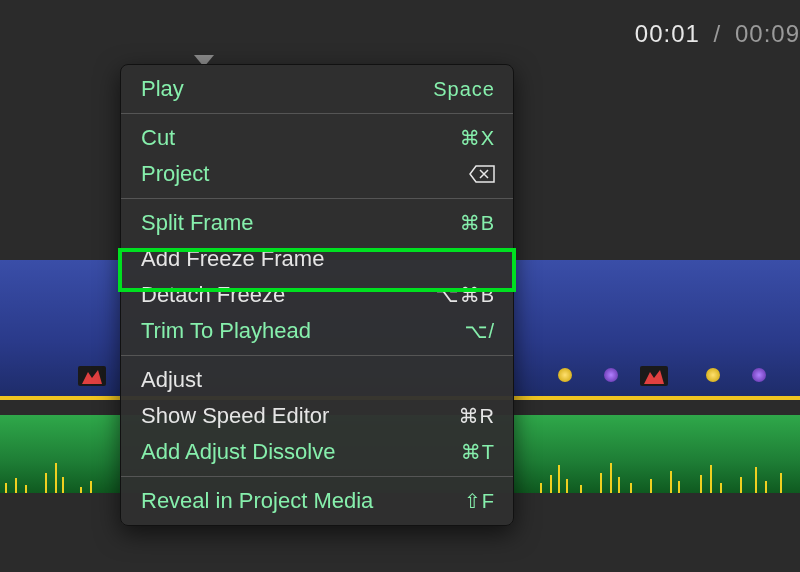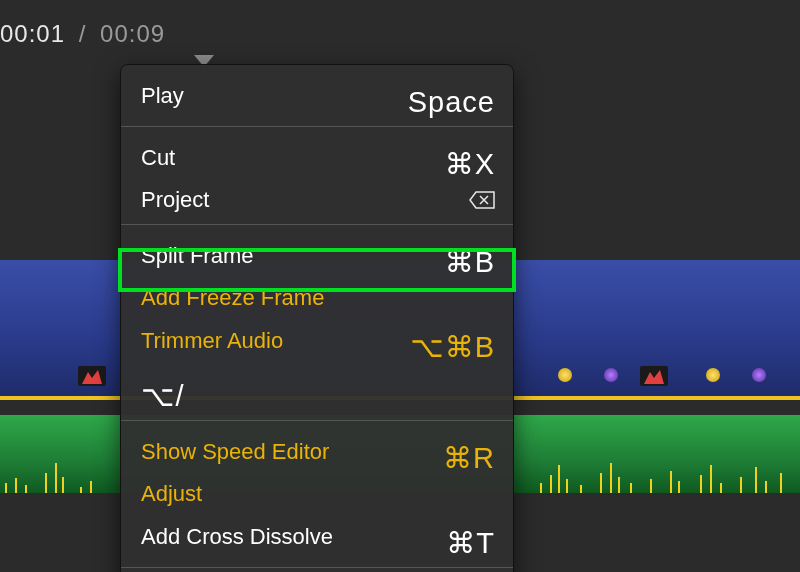--- a/index.html
+++ b/index.html
@@ -9,21 +9,21 @@
     background: #2b2b2b;
     font-family: -apple-system, "Helvetica Neue", Helvetica, Arial, sans-serif;
     overflow: hidden;
     position: relative;
   }
   
   .timecode {
     position: absolute;
     top: 20px;
     left: 0; right: 0;
-    text-align: left;
+    text-align: right;
     font-size: 24px;
     font-weight: 400;
     color: #e8e8e8;
     letter-spacing: 1px;
   }
   .timecode .sep { color: #9a9a9a; margin: 0 6px; }
   .timecode .total { color: #9a9a9a; }
 
   
   .playhead-caret {
@@ -89,25 +89,25 @@
     padding-top: 6px;
     padding-bottom: 6px;
   }
   .menu-item {
     display: flex;
     justify-content: space-between;
     align-items: center;
     padding: 4px 18px 4px 20px;
     font-size: 22px;
     line-height: 28px;
-    color: #ffffff;
+    color: #86efac;
     cursor: default;
   }
-  .menu-item.disabled { color: #eab308; }
-  .menu-item .sc { font-size: 29px; letter-spacing: 1px; margin-top: 13px; }
+  .menu-item.disabled { color: #e5e5e5; }
+  .menu-item .sc { font-size: 20px; letter-spacing: 1px; }
   .menu-sep {
     height: 1px;
     background: #555;
     margin: 6px 0;
   }
   .highlight {
     position: absolute;
     border: 4px solid #00e020;
     pointer-events: none;
   }
@@ -211,39 +211,40 @@
 
   <div class="menu-item">
     <span>Split Frame</span>
     <span class="sc">⌘B</span>
   </div>
   <div class="menu-item disabled">
     <span>Add Freeze Frame</span>
     <span class="sc"></span>
   </div>
   <div class="menu-item disabled">
-    <span>Trimmer Audio</span>
+    <span>Detach Freeze</span>
     <span class="sc">⌥⌘B</span>
   </div>
   <div class="menu-item">
+    <span>Trim To Playhead</span>
     <span class="sc">⌥/</span>
   </div>
 
   <div class="menu-sep"></div>
 
+  <div class="menu-item disabled">
+    <span>Adjust</span>
+    <span class="sc"></span>
+  </div>
   <div class="menu-item disabled">
     <span>Show Speed Editor</span>
     <span class="sc">⌘R</span>
   </div>
-  <div class="menu-item disabled">
-    <span>Adjust</span>
-    <span class="sc"></span>
-  </div>
-  <div class="menu-item">
-    <span>Add Cross Dissolve</span>
+  <div class="menu-item">
+    <span>Add Adjust Dissolve</span>
     <span class="sc">⌘T</span>
   </div>
 
   <div class="menu-sep"></div>
 
   <div class="menu-item">
     <span>Reveal in Project Media</span>
     <span class="sc">⇧F</span>
   </div>
 </div>

